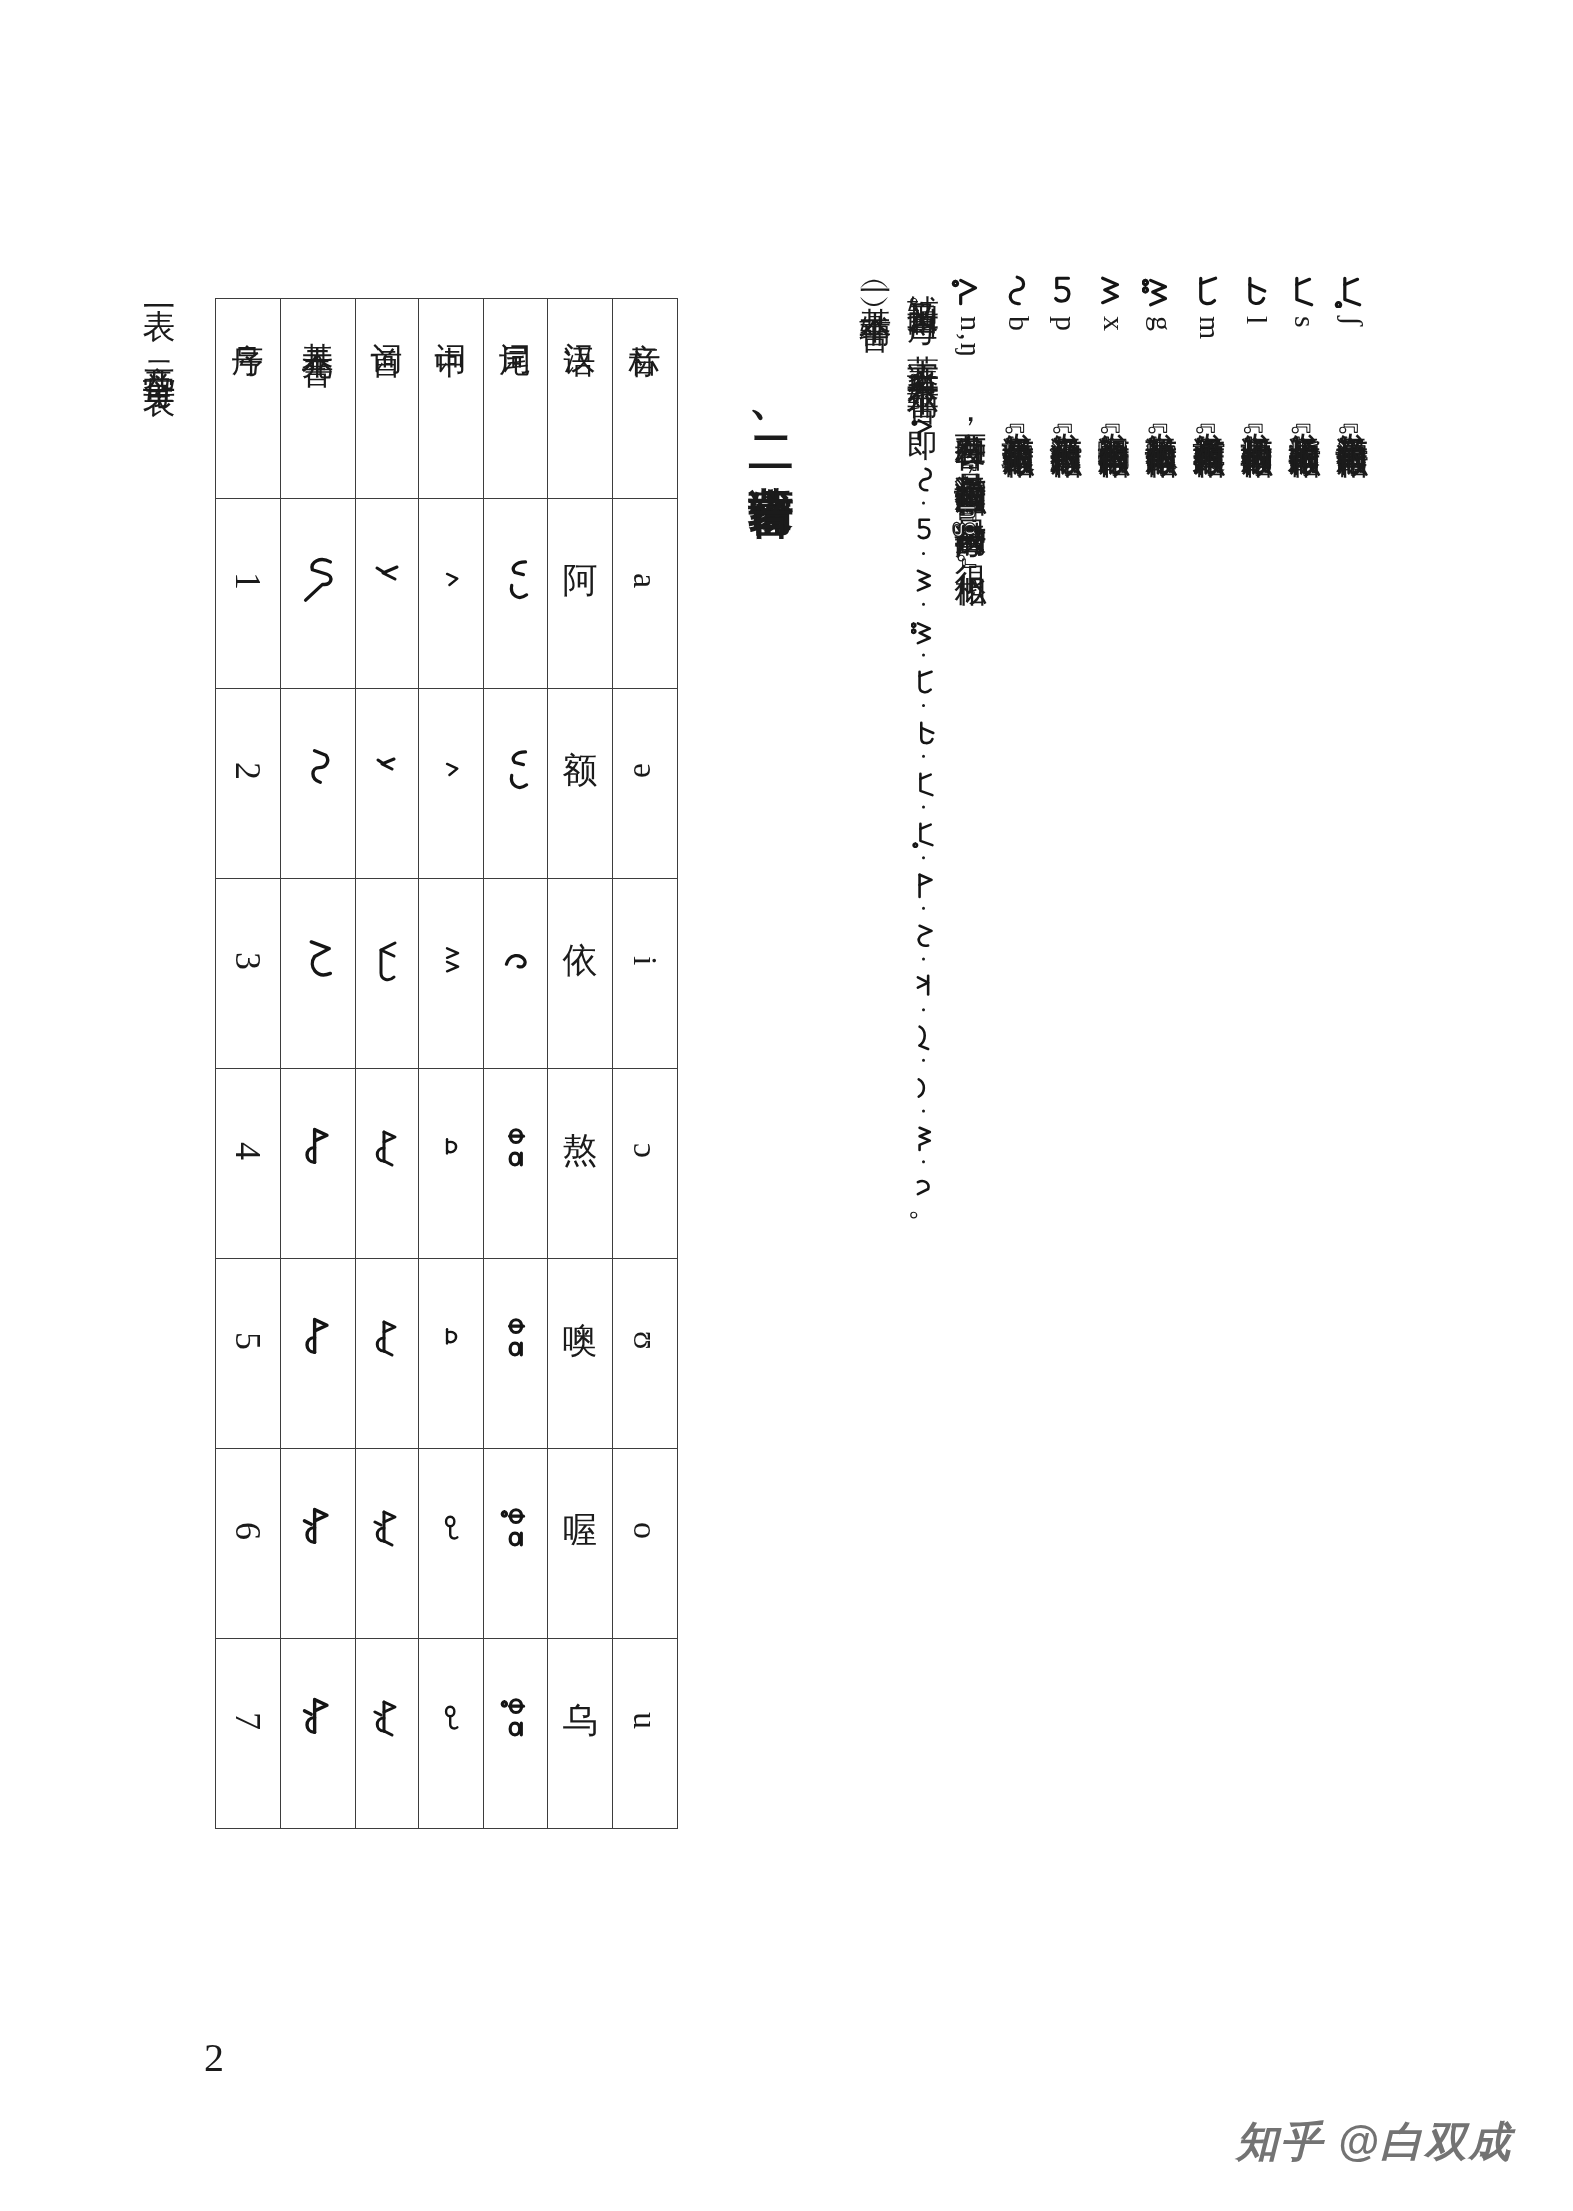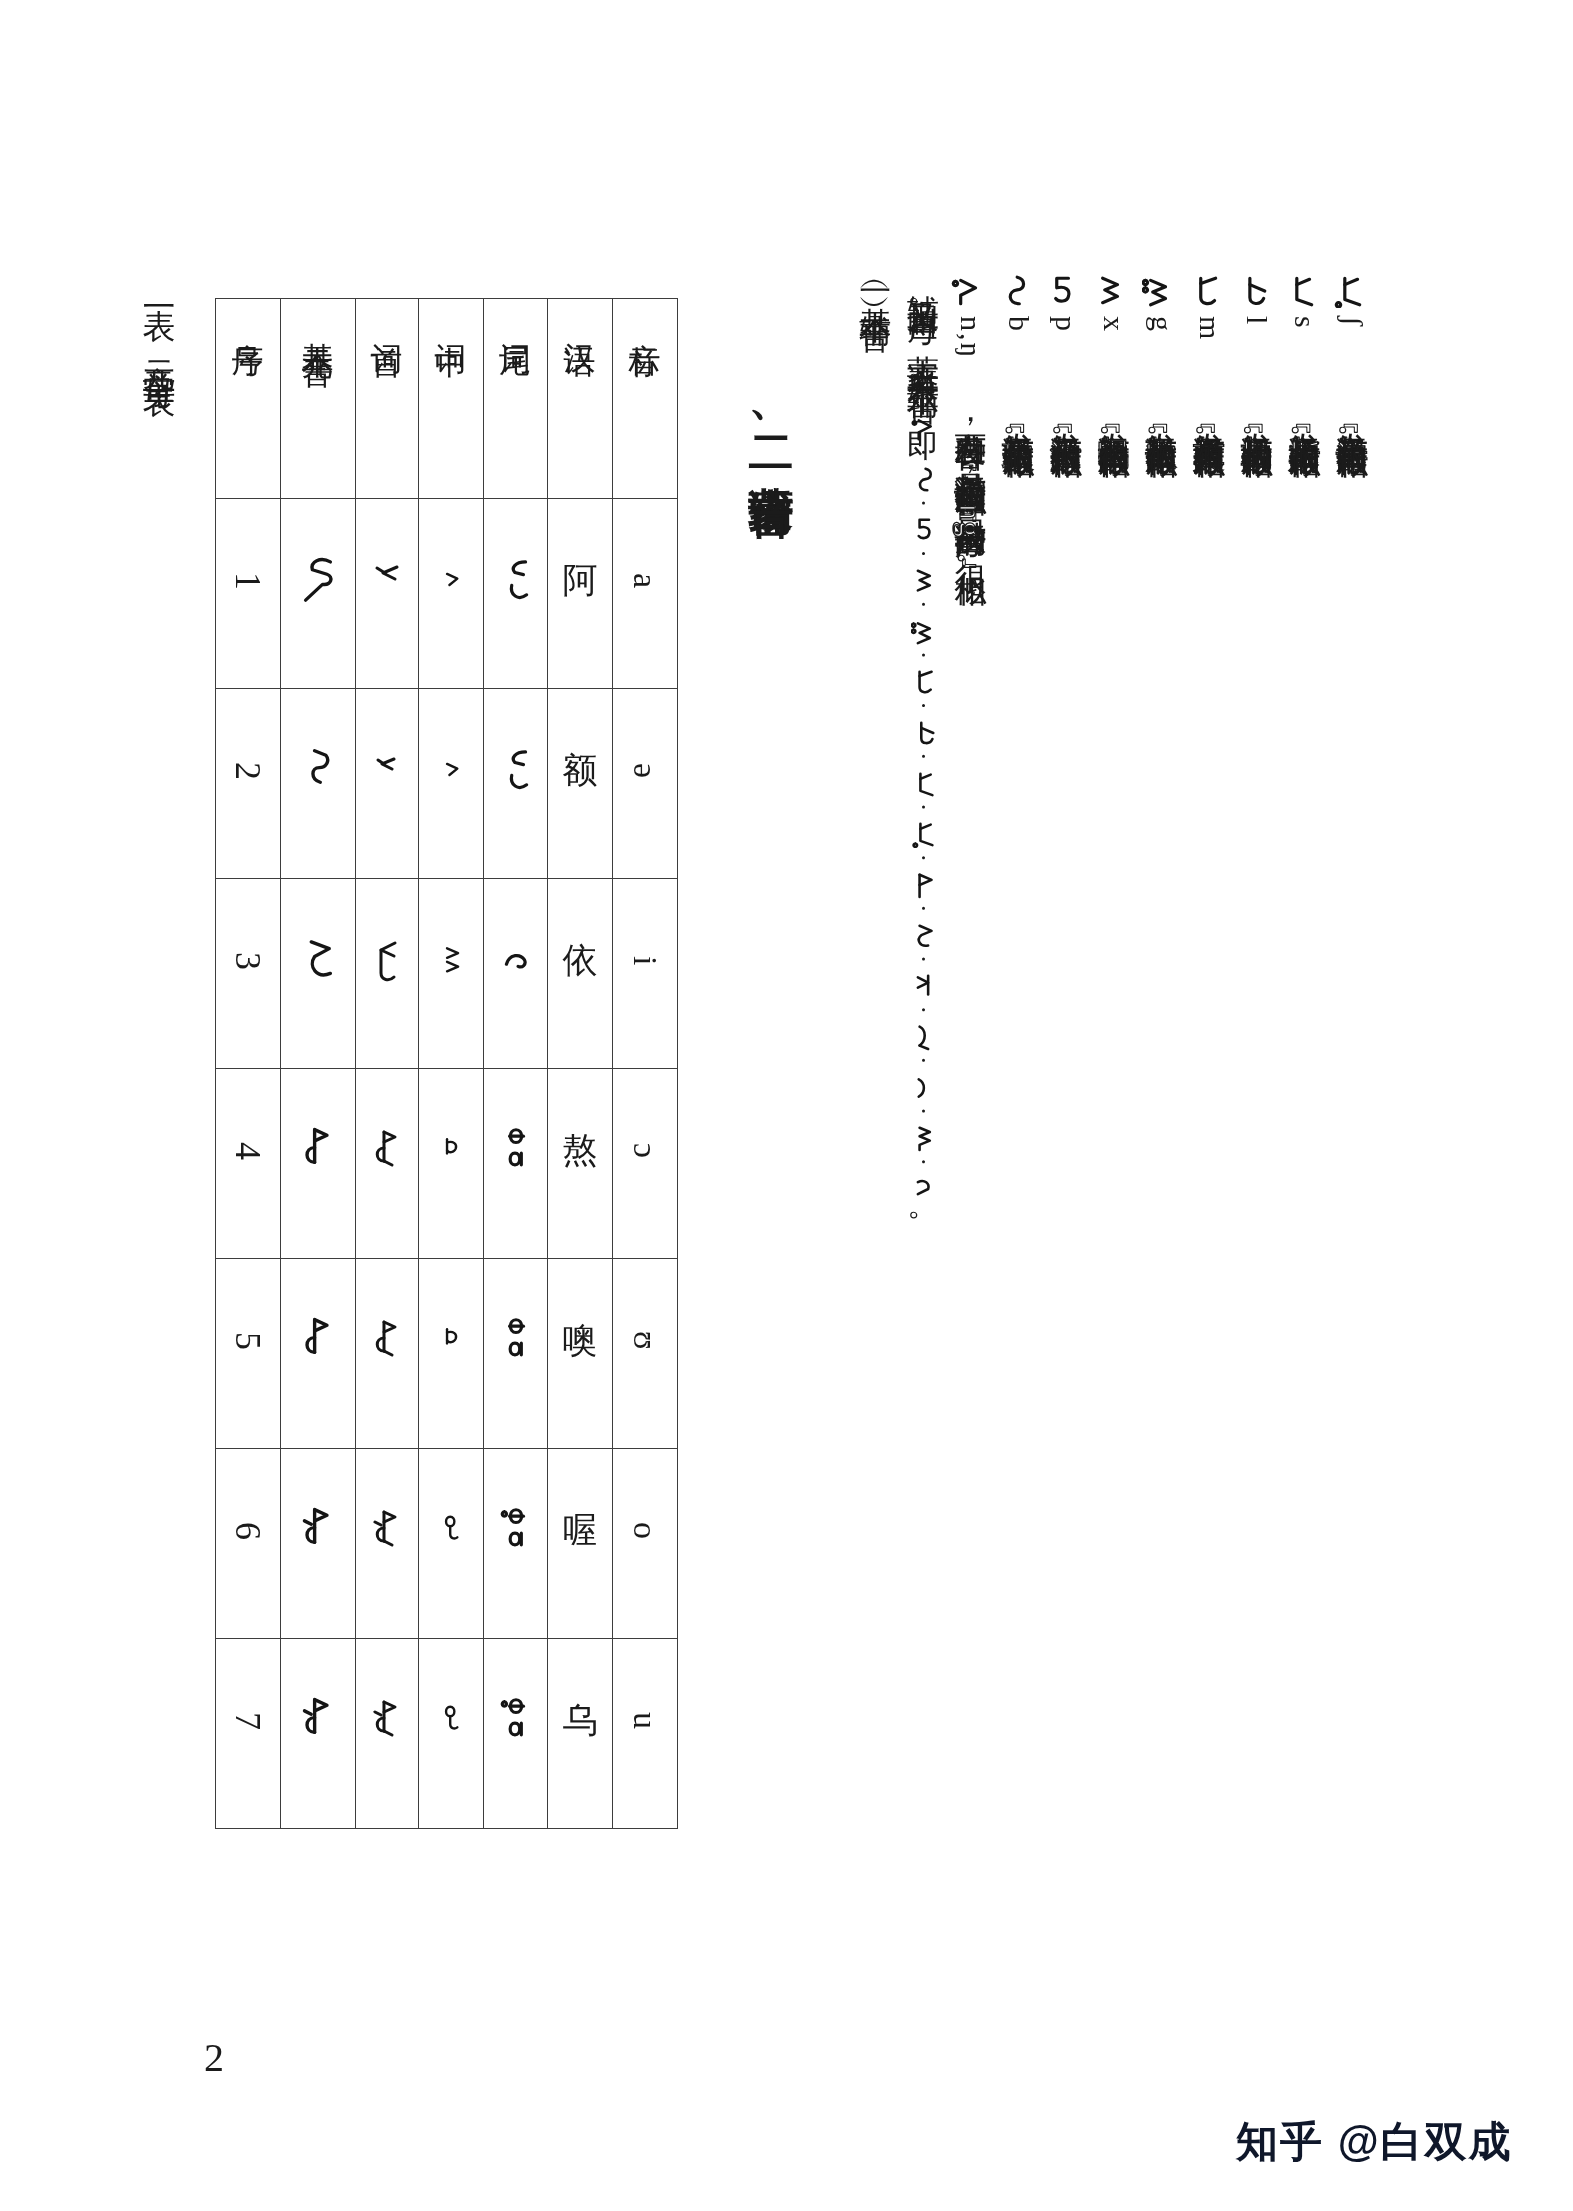--- a/index.html
+++ b/index.html
@@ -41,22 +41,22 @@
   .col .latin{display:inline-block;height:92px;font-size:30px;letter-spacing:2px;}
   .hollow{color:#fff;-webkit-text-stroke:1.3px #1b1b1b;text-shadow:0 0 1px #1b1b1b;}
   .lt svg{display:inline-block;margin:5px 0;}
   .lt path{fill:none;stroke:#151515;stroke-width:3;stroke-linecap:round;stroke-linejoin:round;}
   .ldot{font-size:26px;}
 
   
   .pagenum{position:absolute;left:204px;top:2034px;writing-mode:horizontal-tb;
            font-size:40px;font-family:"Liberation Serif","DejaVu Serif",serif;}
   .watermark{position:absolute;left:1236px;top:2114px;writing-mode:horizontal-tb;
-             font-size:42px;font-weight:bold;color:#0f172a;
-             font-family:"Liberation Sans","DejaVu Sans",sans-serif;letter-spacing:2px;}
+             font-size:42px;font-weight:bold;color:#737373;
+             font-family:"Liberation Sans","DejaVu Sans",sans-serif;letter-spacing:2px;font-style:italic;}
 </style>
 </head>
 <body>
 
 <div class="page">
 
   <div class="caption v">表一　元音字母表</div>
 
   <div class="vtable" id="vtable">
       <div class="cell th">

